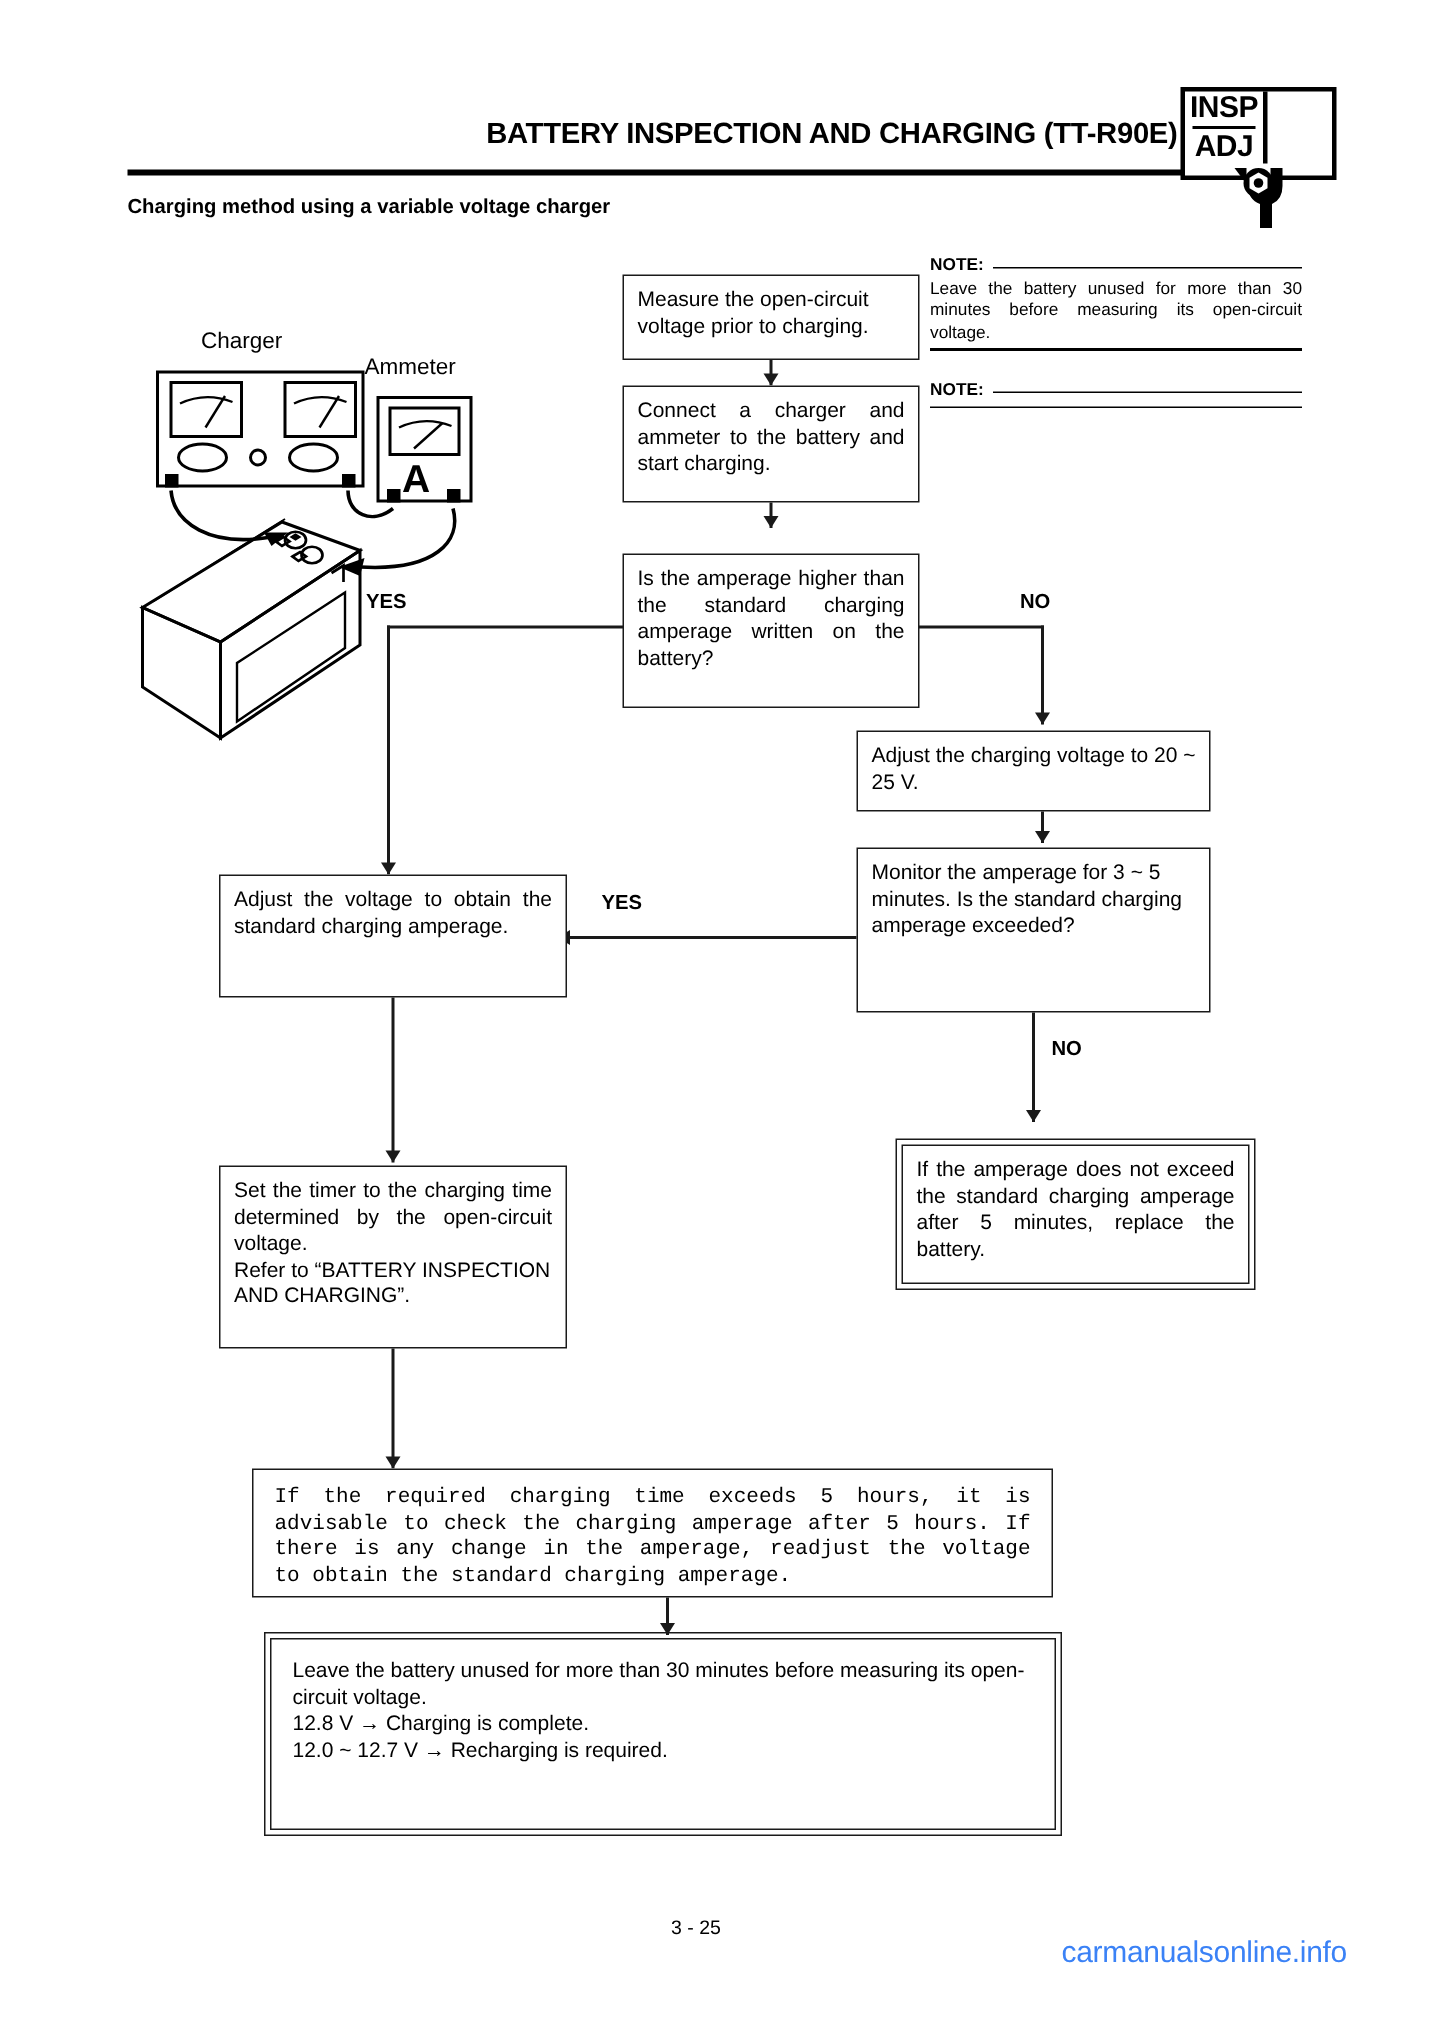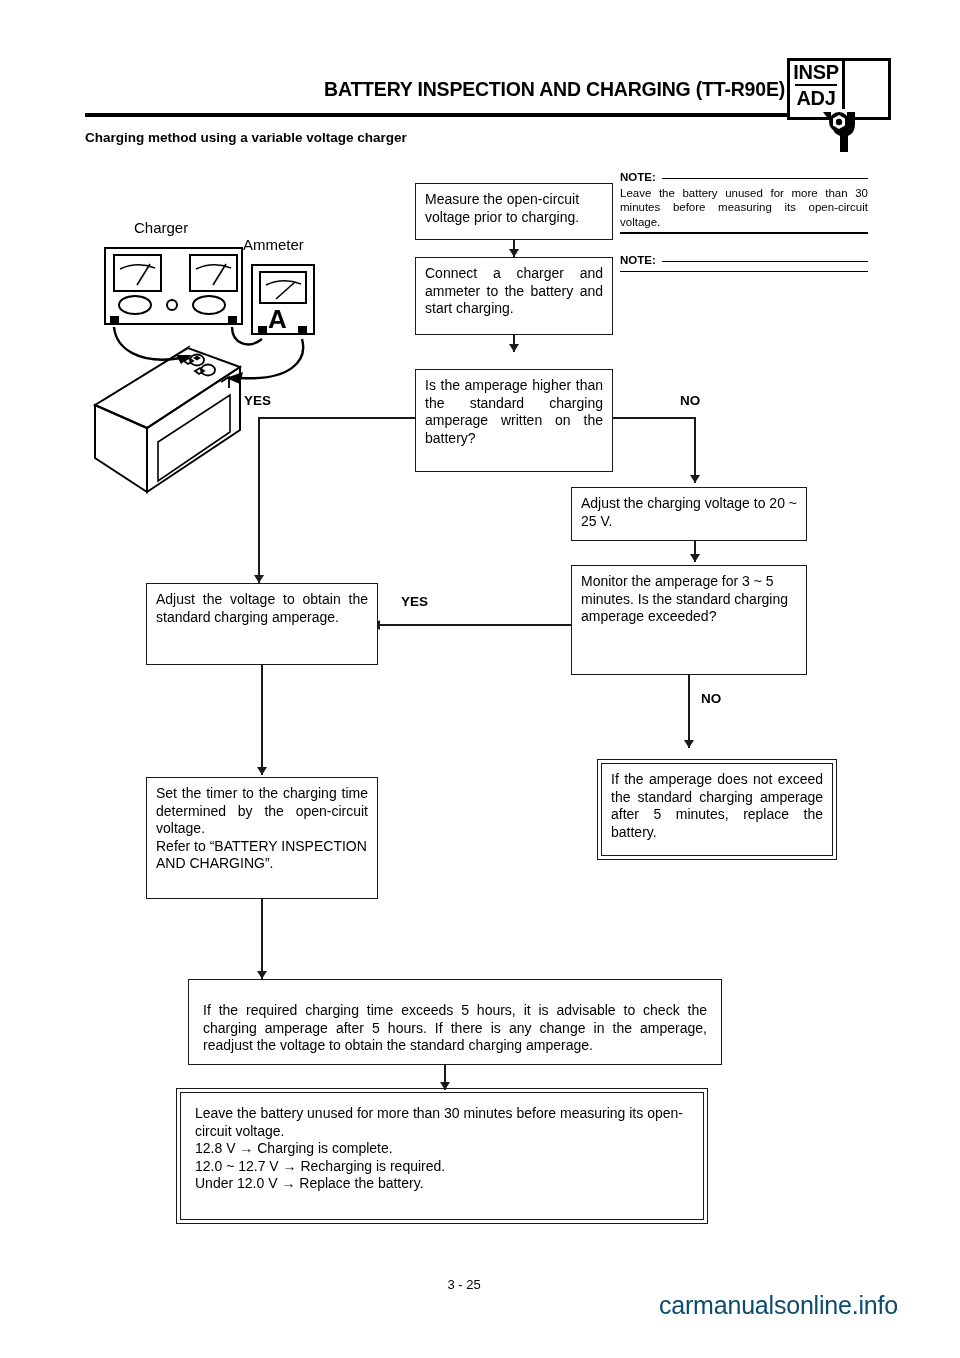--- a/index.html
+++ b/index.html
@@ -150,22 +150,22 @@
     left: 0; right: 0;
     top: 1277px;
     text-align: center;
     font-size: 13px;
     padding-left: 12px;
   }
   #watermark {
     position: absolute;
     right: 18px;
     top: 1291px;
-    font-size: 25px;
-    color: #0c4a6e;
+    font-size: 20px;
+    color: #3b82f6;
     letter-spacing: -0.2px;
   }
 </style>
 </head>
 <body>
 
 <div id="page">
 
   <div id="header-title">BATTERY INSPECTION AND CHARGING (TT-R90E)</div>
   <div id="header-rule"></div>
@@ -323,28 +323,27 @@
   <div class="arrow-d" style="left:257px; top:767px;"></div>
 
   <div class="fbox" style="left:146px; top:777px; width:232px; height:122px;">
     <div class="just">Set the timer to the charging time determined by the open-circuit voltage.</div>
     <div>Refer to “BATTERY INSPECTION AND CHARGING”.</div>
   </div>
 
   <div class="vline" style="left:261px; top:899px; height:80px;"></div>
   <div class="arrow-d" style="left:257px; top:971px;"></div>
 
-  <div class="fbox just" style="left:188px; top:979px; width:534px; height:86px; padding:22px 14px 8px 14px;">If the required charging time exceeds 5 hours, it is advisable to check the charging amperage after 5 hours. If there is any change in the amperage, readjust the voltage to obtain the standard charging amperage.</div>
+  <div class="fbox just" style="left:168px; top:979px; width:534px; height:86px; padding:10px 14px 8px 14px;font-family:Liberation Mono, monospace;">If the required charging time exceeds 5 hours, it is advisable to check the charging amperage after 5 hours. If there is any change in the amperage, readjust the voltage to obtain the standard charging amperage.</div>
 
   <div class="vline" style="left:444px; top:1065px; height:25px;"></div>
   <div class="arrow-d" style="left:440px; top:1082px;"></div>
 
   <div class="fbox dbl" style="left:180px; top:1092px; width:524px; height:128px; padding:12px 14px 8px 14px;">
     <div>Leave the battery unused for more than 30 minutes before measuring its open-circuit voltage.</div>
     <div>12.8 V → Charging is complete.</div>
     <div>12.0 ~ 12.7 V → Recharging is required.</div>
-    <div>Under 12.0 V → Replace the battery.</div>
   </div>
 
   <div id="page-number">3 - 25</div>
   <div id="watermark">carmanualsonline.info</div>
 
 </div>
 
 </body></html>

